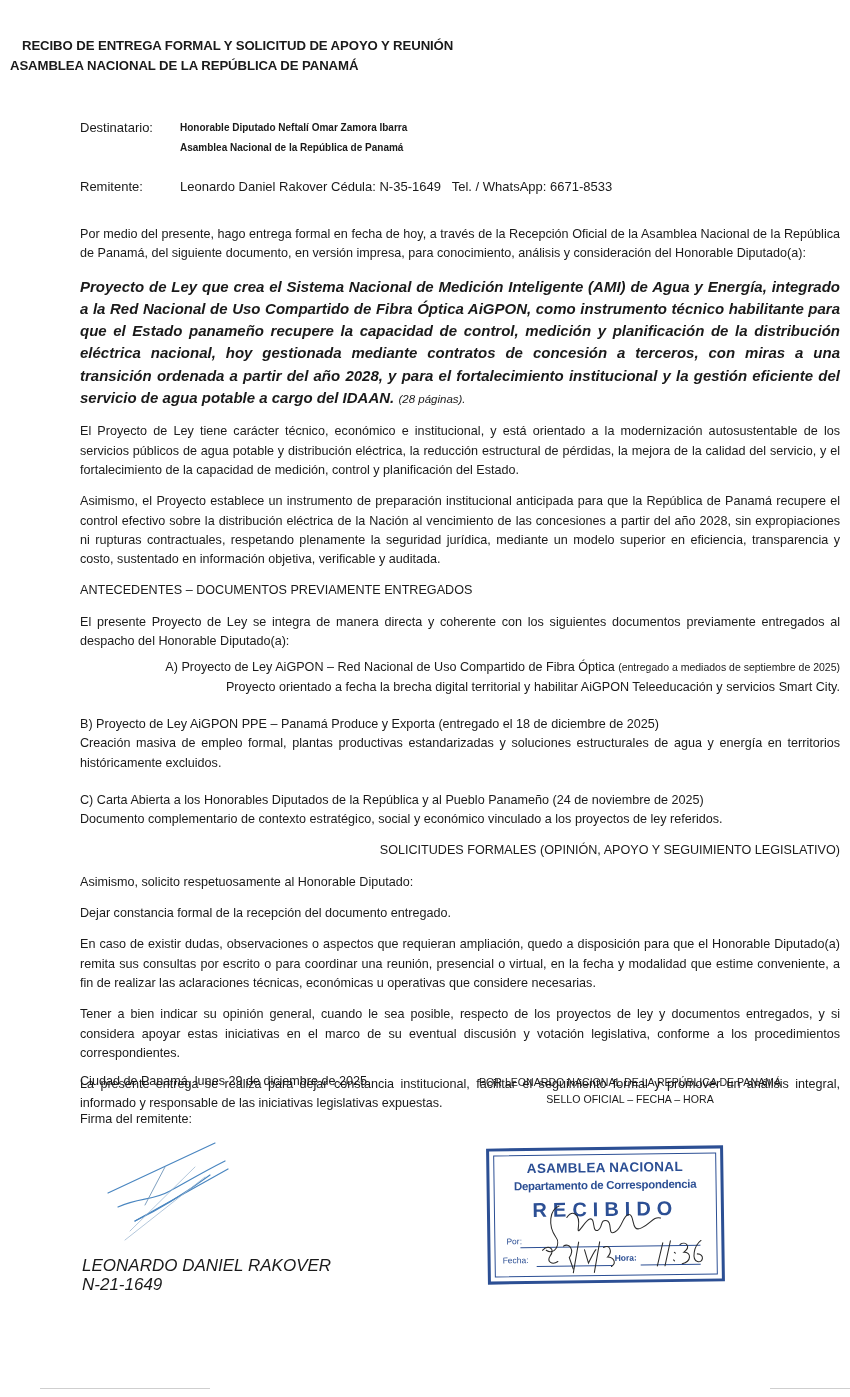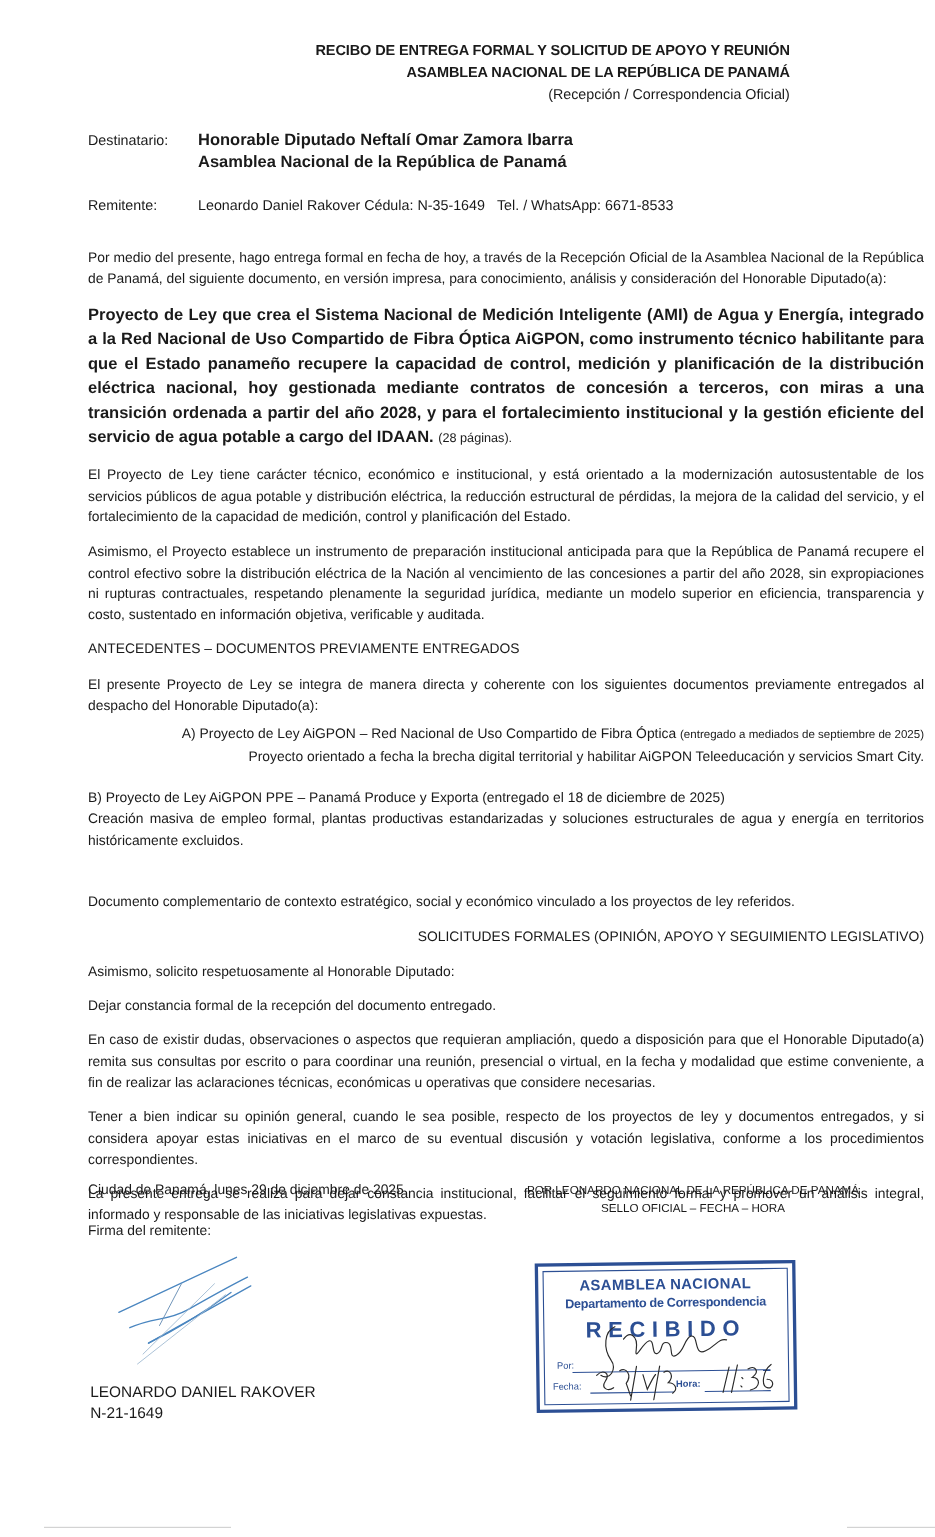--- a/index.html
+++ b/index.html
@@ -2,49 +2,49 @@
 <html><head>
 <meta charset="utf-8">
 <style>
   html, body { margin: 0; padding: 0; background: #ffffff; }
   body {
     width: 850px; height: 1397px; position: relative; overflow: hidden;
     font-family: "Liberation Sans", "DejaVu Sans", sans-serif;
     color: #1a1a1a;
   }
   .page { position: absolute; left: 0; top: 0; width: 850px; height: 1397px; }
-  .header { position: absolute; top: 36px; left: 0; width: 718px; text-align: right; }
+  .header { position: absolute; top: 36px; left: 0; width: 718px; text-align: left; }
   .header .t1, .header .t2 { font-weight: bold; font-size: 13.2px; line-height: 20px; letter-spacing: -0.1px; }
   .header .t3 { font-size: 13px; line-height: 20px; }
   .header .t1 { margin-left: 22px; }
   .header .t2 { margin-left: 10px; }
   .header .t3 { margin-left: 10px; }
 
   .field { position: absolute; left: 80px; font-size: 13px; line-height: 20px; }
   .field .lbl { display: inline-block; width: 100px; }
   .field .val { display: inline-block; vertical-align: top; }
-  .dest .val { font-weight: bold; font-size: 15px; }
+  .dest .val { font-weight: bold; font-size: 10px; }
   .dest { top: 118px; }
   .rem { top: 177px; }
 
   .body-text { position: absolute; left: 80px; width: 760px; font-size: 12.6px; line-height: 19.3px; }
   .body-text p { margin: 12px 0 7px 0; text-align: justify; }
   .just { text-align: justify; }
-  .bold-proj { font-weight: bold; font-size: 15px; line-height: 22.3px; text-align: justify; margin: 0 0 6px 0; }
+  .bold-proj { font-weight: bold; font-size: 15px; line-height: 22.3px; text-align: justify; margin: 0 0 6px 0; font-style: italic; }
   .bold-proj .small { font-weight: normal; font-size: 11.5px; }
   .small-note { font-size: 10.5px; }
   .item { margin: 0 0 18px 0 !important; }
 
   .closing { position: absolute; top: 1072px; left: 80px; width: 760px; font-size: 12.6px; line-height: 19px; }
   .closing .date { position: absolute; left: 0; top: 0; }
   .closing .seal-cap { position: absolute; left: 390px; top: 2px; width: 320px; text-align: center; font-size: 10.6px; line-height: 17px; }
   .closing .firma { position: absolute; left: 0; top: 38px; }
 
   .signature { position: absolute; left: 100px; top: 1135px; width: 140px; height: 110px; }
-  .signer { position: absolute; left: 82px; top: 1256px; font-size: 14px; line-height: 19px; }
+  .signer { position: absolute; left: 82px; top: 1256px; font-size: 17px; line-height: 19px; font-style: italic; }
 
   .stamp {
     position: absolute; left: 487px; top: 1147px; width: 237px; height: 136px;
     border: 3px solid #2c4f94; box-sizing: border-box; transform: rotate(-0.8deg);
     color: #2c4f94;
   }
   .stamp-inner { position: absolute; left: 4px; top: 4px; right: 4px; bottom: 4px; border: 1.5px solid #2c4f94; }
   .stamp .s1 { position: absolute; top: 10px; left: 0; width: 100%; text-align: center; font-weight: bold; font-size: 13.5px; letter-spacing: 0.3px; }
   .stamp .s2 { position: absolute; top: 29px; left: 0; width: 100%; text-align: center; font-weight: bold; font-size: 11.5px; letter-spacing: -0.3px; }
   .stamp .s3 { position: absolute; top: 48px; left: 0; width: 100%; text-align: center; font-weight: bold; font-size: 20px; letter-spacing: 6px; }
@@ -59,21 +59,20 @@
   .bottom-line { position: absolute; top: 1388px; height: 1px; background: #cfcfcf; }
 </style>
 </head>
 <body>
 
 <div class="page">
 
   <div class="header">
     <div class="t1">RECIBO DE ENTREGA FORMAL Y SOLICITUD DE APOYO Y REUNIÓN</div>
     <div class="t2">ASAMBLEA NACIONAL DE LA REPÚBLICA DE PANAMÁ</div>
-    <div class="t3">(Recepción / Correspondencia Oficial)</div>
   </div>
 
   <div class="field dest">
     <span class="lbl">Destinatario:</span><span class="val"><span>Honorable Diputado Neftalí Omar Zamora Ibarra</span><br><span>Asamblea Nacional de la República de Panamá</span></span>
   </div>
 
   <div class="field rem">
     <span class="lbl">Remitente:</span><span class="val"><span>Leonardo Daniel Rakover Cédula: N-35-1649</span>&nbsp;&nbsp;&nbsp;<span>Tel. / WhatsApp: 6671-8533</span></span>
   </div>
 
@@ -88,21 +87,21 @@
     <p class="item" style="text-align:right;">
       <span>A) Proyecto de Ley AiGPON – Red Nacional de Uso Compartido de Fibra Óptica</span>
       <span class="small-note">(entregado a mediados de septiembre de 2025)</span><br>
       <span>Proyecto orientado a fecha la brecha digital territorial y habilitar AiGPON Teleeducación y servicios Smart City.</span>
     </p>
     <p class="item just">
       <span>B) Proyecto de Ley AiGPON PPE – Panamá Produce y Exporta (entregado el 18 de diciembre de 2025)</span><br>
       <span>Creación masiva de empleo formal, plantas productivas estandarizadas y soluciones estructurales de agua y energía en territorios históricamente excluidos.</span>
     </p>
     <p style="text-align:left;">
-      <br>
+      <span>C) Carta Abierta a los Honorables Diputados de la República y al Pueblo Panameño (24 de noviembre de 2025)</span><br>
       <span>Documento complementario de contexto estratégico, social y económico vinculado a los proyectos de ley referidos.</span>
     </p>
 
     <p style="text-align:right;">SOLICITUDES FORMALES (OPINIÓN, APOYO Y SEGUIMIENTO LEGISLATIVO)</p>
     <p>Asimismo, solicito respetuosamente al Honorable Diputado:</p>
     <p>Dejar constancia formal de la recepción del documento entregado.</p>
     <p>En caso de existir dudas, observaciones o aspectos que requieran ampliación, quedo a disposición para que el Honorable Diputado(a) remita sus consultas por escrito o para coordinar una reunión, presencial o virtual, en la fecha y modalidad que estime conveniente, a fin de realizar las aclaraciones técnicas, económicas u operativas que considere necesarias.</p>
     <p>Tener a bien indicar su opinión general, cuando le sea posible, respecto de los proyectos de ley y documentos entregados, y si considera apoyar estas iniciativas en el marco de su eventual discusión y votación legislativa, conforme a los procedimientos correspondientes.</p>
     <p>La presente entrega se realiza para dejar constancia institucional, facilitar el seguimiento formal y promover un análisis integral, informado y responsable de las iniciativas legislativas expuestas.</p>
   </div>

